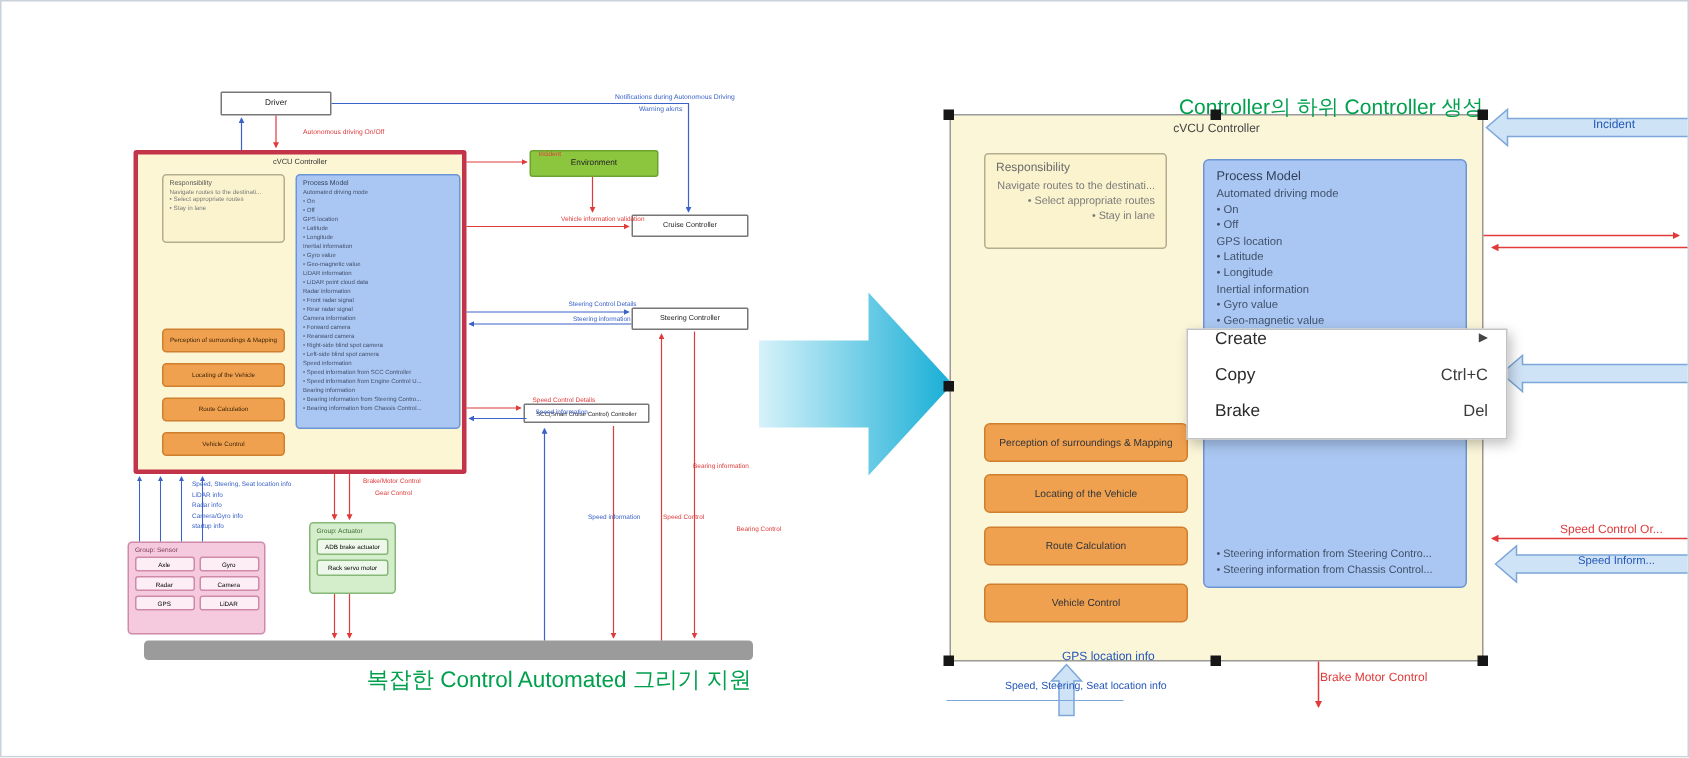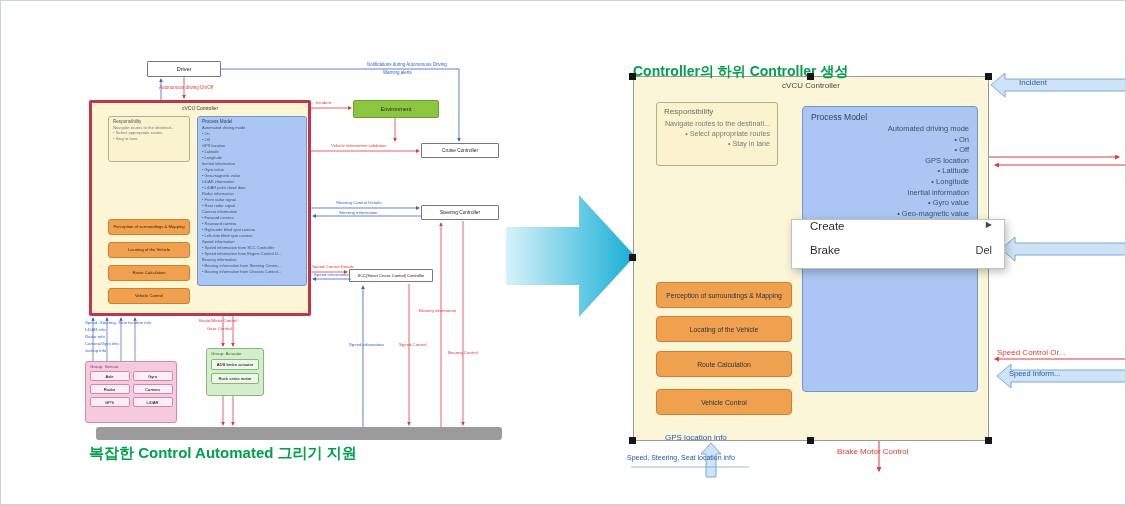--- a/index.html
+++ b/index.html
@@ -1,48 +1,48 @@
 <!DOCTYPE html>
 <html><head>
 <meta charset="utf-8">
 <style>
   html,body{margin:0;padding:0;}
   .page{position:relative;width:1126px;height:505px;background:#ffffff;border:1px solid #c9d2d9;box-sizing:border-box;
         font-family:"Liberation Sans","DejaVu Sans",sans-serif;overflow:hidden;}
-  .lb{position:absolute;z-index:3;white-space:nowrap;line-height:1.15;}
+  .lb{position:absolute;z-index:3;white-space:nowrap;line-height:1.15;margin-left:43px;}
   .red{color:#e03a3a;} .blue{color:#3a62c8;} .dblue{color:#2456b8;}
   .wires{position:absolute;left:0;top:0;z-index:2;pointer-events:none;}
 
   
   .node{position:absolute;box-sizing:border-box;background:#fff;border:1px solid #777;border-radius:1px;
         display:flex;align-items:center;justify-content:center;text-align:center;z-index:1;color:#222;}
   .cvcu{position:absolute;left:88px;top:99px;width:222px;height:216px;border:3px solid #c3334a;background:#fcf6d4;
         border-radius:2px;z-index:1;box-sizing:border-box;}
   .cvcu-title{position:absolute;left:0;right:0;top:2px;text-align:center;font-size:5px;color:#333;}
   .panel-box{position:absolute;box-sizing:border-box;border-radius:3px;overflow:hidden;}
   .resp-l{left:16px;top:13px;width:82px;height:46px;background:#faf3ce;border:1px solid #b5ae8e;}
   .pm-l{left:105px;top:13px;width:110px;height:170px;background:#a9c7f2;border:1px solid #6d94d4;}
   .bx-title-s{font-size:4.6px;color:#555;padding:2px 4px 0 4px;}
   .bx-lines-s{font-size:4px;line-height:6px;color:#45506b;padding:1px 4px;white-space:pre-line;}
   .fn-l{position:absolute;left:16px;width:82px;height:16px;background:#f0a14f;border:1px solid #cf7f2e;border-radius:3px;
         display:flex;align-items:center;justify-content:center;text-align:center;font-size:4.2px;line-height:4.8px;color:#3a2408;padding:0 2px;box-sizing:border-box;}
   .group{position:absolute;box-sizing:border-box;border-radius:3px;z-index:1;}
   .gitem{box-sizing:border-box;display:flex;align-items:center;justify-content:center;font-size:4.2px;border-radius:2px;overflow:hidden;}
   .gray-bar{position:absolute;left:95px;top:426px;width:406px;height:13px;background:#9b9b9b;border-radius:3px;z-index:1;}
-  .caption{position:absolute;z-index:4;font-weight:bold;color:#00a04d;text-align:left;}
+  .caption{position:absolute;z-index:4;font-weight:normal;color:#00a04d;text-align:right;}
 
   
   .sel-box{position:absolute;left:632px;top:75px;width:356px;height:365px;background:#fbf6d8;border:1.5px solid #9a9a9a;z-index:1;box-sizing:border-box;}
   .r-title{position:absolute;left:0;right:0;top:4px;text-align:center;font-size:8px;color:#444;}
   .r-resp{position:absolute;left:22px;top:25px;width:122px;height:64px;background:#faf3ce;border:1px solid #b5ae8e;border-radius:3px;box-sizing:border-box;overflow:hidden;}
   .r-resp .t{font-size:8px;color:#6b6b6b;padding:4px 7px 0 7px;}
   .r-resp .l{font-size:7.2px;line-height:10px;color:#7a7a7a;padding:3px 7px;white-space:pre-line;text-align:right;}
   .r-pm{position:absolute;left:168px;top:29px;width:176px;height:286px;background:#a9c7f2;border:1px solid #6d94d4;border-radius:4px;box-sizing:border-box;}
   .r-pm .t{font-size:8.5px;color:#33415c;padding:5px 8px 0 8px;}
-  .r-pm .l{font-size:7.5px;line-height:10.6px;color:#41506b;padding:2px 8px;white-space:pre-line;text-align:right;}
+  .r-pm .l{font-size:7.5px;line-height:10.6px;color:#41506b;padding:2px 8px;white-space:pre-line;}
   .r-pm .bl{position:absolute;left:0;top:256px;width:100%;font-size:7.2px;line-height:11px;color:#41506b;padding:0 8px;white-space:pre-line;box-sizing:border-box;}
   .r-fn{position:absolute;left:22px;width:136px;height:26px;background:#f0a14f;border:1.5px solid #cf7f2e;border-radius:4px;
         display:flex;align-items:center;justify-content:center;text-align:center;font-size:6.8px;color:#30343a;white-space:nowrap;overflow:hidden;box-sizing:border-box;}
   .hd{position:absolute;width:7px;height:7px;background:#161616;z-index:5;}
 
   .menu{position:absolute;left:790px;top:218px;width:214px;background:#ffffff;border:1px solid #c2c2c2;z-index:6;
         box-shadow:2px 3px 8px rgba(0,0,0,0.25);box-sizing:border-box;}
   .mi{height:24px;display:flex;align-items:flex-start;justify-content:space-between;padding:0 12px 0 18px;font-size:11.5px;color:#2b2b2b;}
   .mi .sc{color:#3c3c3c;font-size:11px;}
   .mi.dis, .mi.dis .sc{color:#b4b4b4;}
@@ -211,20 +211,22 @@
       <div class="t">Process Model</div>
       <div class="l">Automated driving mode
 • On
 • Off
 GPS location
 • Latitude
 • Longitude
 Inertial information
 • Gyro value
 • Geo-magnetic value</div>
+      <div class="bl">• Steering information from Steering Contro...
+• Steering information from Chassis Control...</div>
     </div>
     <div class="r-fn" style="top:205px;">Perception of surroundings &amp; Mapping</div>
     <div class="r-fn" style="top:239px;">Locating of the Vehicle</div>
     <div class="r-fn" style="top:274px;">Route Calculation</div>
     <div class="r-fn" style="top:312px;">Vehicle Control</div>
   </div>
 
   <div class="hd" style="left:628px;top:72px;"></div>
   <div class="hd" style="left:806px;top:72px;"></div>
   <div class="hd" style="left:984px;top:72px;"></div>
@@ -233,20 +235,24 @@
   <div class="hd" style="left:628px;top:436px;"></div>
   <div class="hd" style="left:806px;top:436px;"></div>
   <div class="hd" style="left:984px;top:436px;"></div>
 
   <div class="menu">
     <div class="mi">
       <span>Create</span>
       <span class="sub">▶</span>
     </div>
     <div class="mi">
+      <span>Copy</span>
+      <span class="sc">Ctrl+C</span>
+    </div>
+    <div class="mi">
       <span>Brake</span>
       <span class="sc">Del</span>
     </div>
   </div>
 
   <span class="lb dblue" style="left:1018px;top:77px;font-size:8px;">Incident</span>
   <span class="lb red" style="left:996px;top:347px;font-size:8px;">Speed Control Or...</span>
   <span class="lb dblue" style="left:1008px;top:369px;font-size:7.5px;">Speed Inform...</span>
   <span class="lb dblue" style="left:664px;top:432px;font-size:8px;">GPS location info</span>
   <span class="lb red" style="left:836px;top:446px;font-size:8px;">Brake Motor Control</span>

